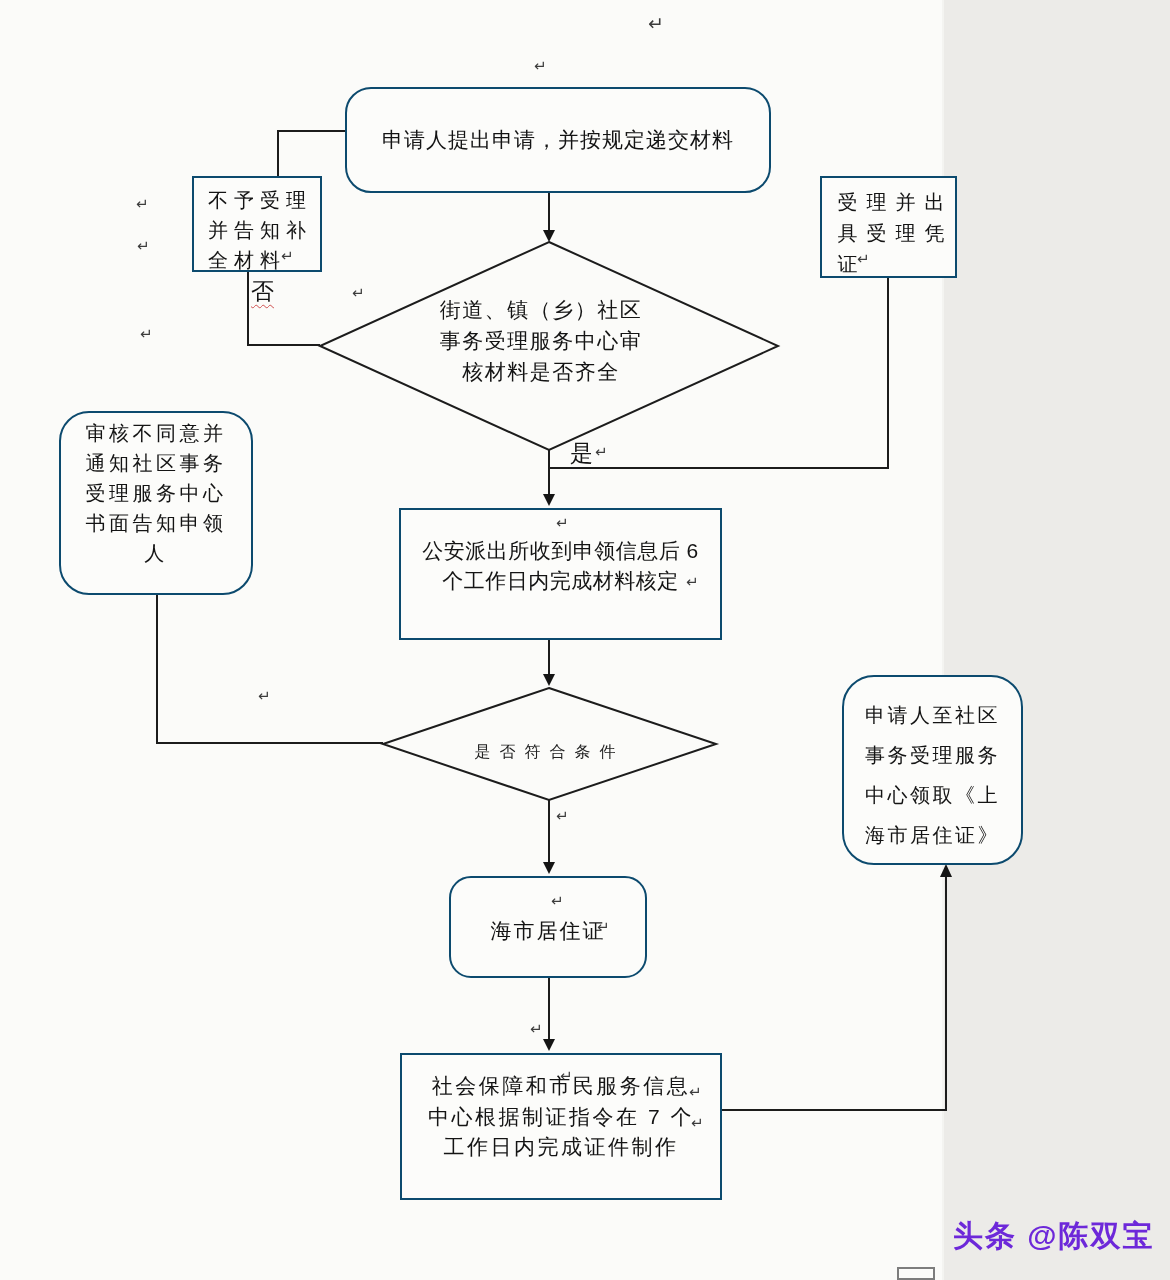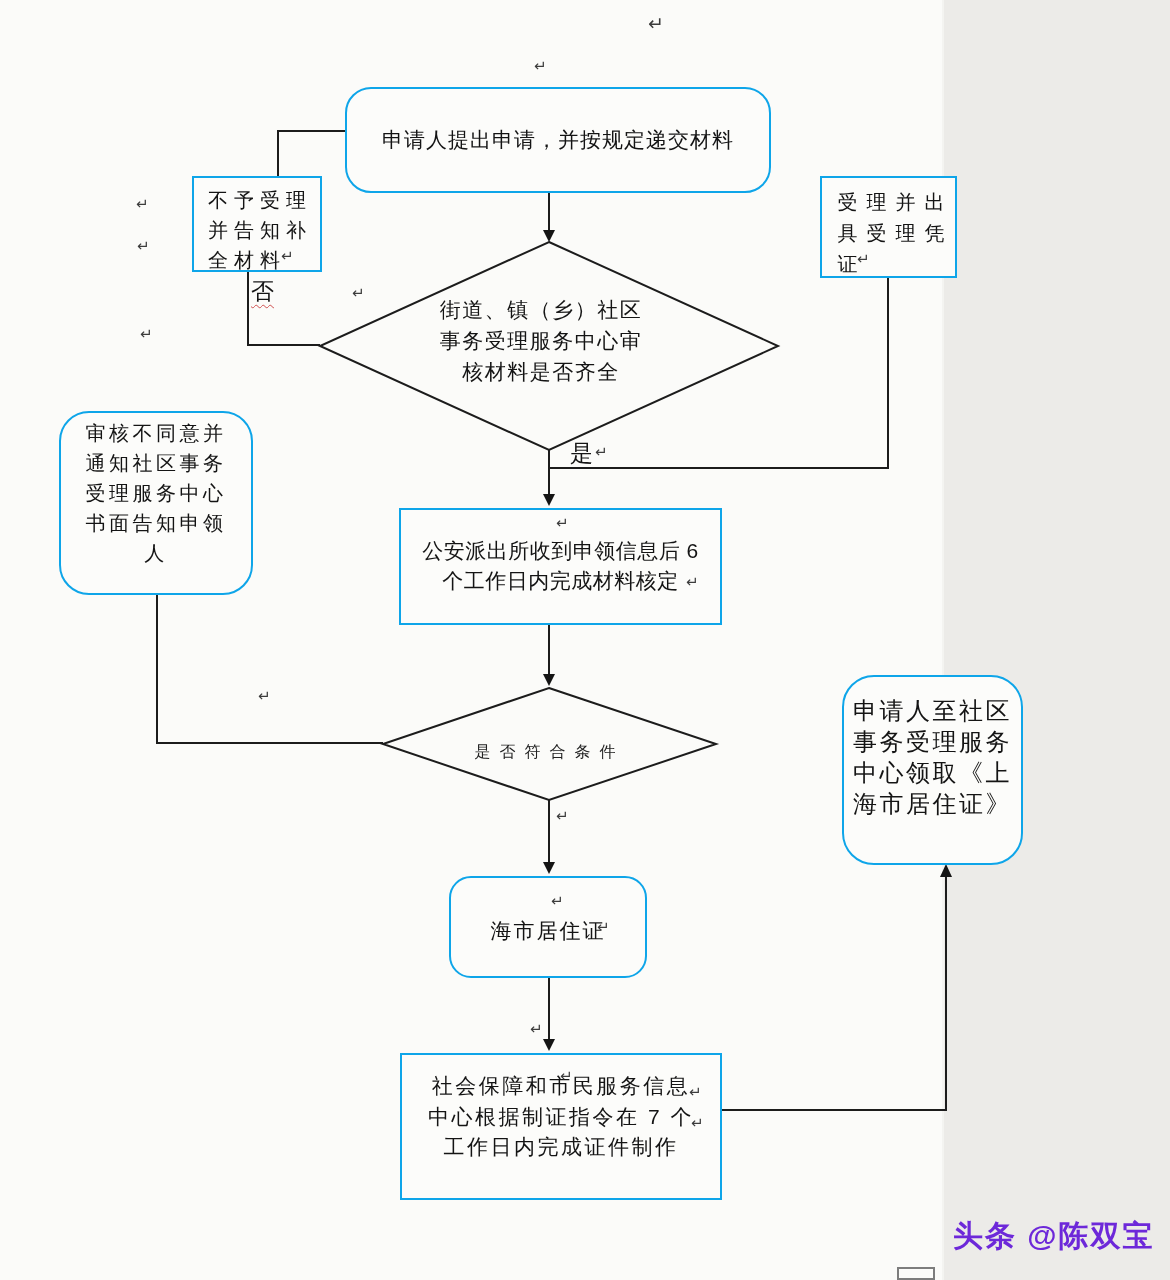--- a/index.html
+++ b/index.html
@@ -1,21 +1,21 @@
 <!DOCTYPE html>
 <html><head>
 <meta charset="utf-8">
 <style>
   html,body{margin:0;padding:0;background:#fbfbf9;}
   #screen{position:relative;width:1170px;height:1280px;overflow:hidden;
           background:#fbfbf9;font-family:"Liberation Sans","DejaVu Sans",sans-serif;color:#141414;}
   .strip{position:absolute;top:0;height:1280px;background:#ecebe8;border-left:2px solid #f4f4f1;}
   .title{position:absolute;text-align:center;font-size:27px;font-weight:600;letter-spacing:2px;color:#161616;}
   svg{position:absolute;left:0;top:0;}
-  .node{position:absolute;border:2px solid #0ea5e9;background:#fcfcfa;box-sizing:border-box;
+  .node{position:absolute;border:2px solid #0c4a6e;background:#fcfcfa;box-sizing:border-box;
         display:flex;justify-content:center;}
   .rounded{border-radius:26px;}
   .txt{white-space:pre-line;color:#141414;text-align:center;}
   .free{position:absolute;white-space:pre-line;text-align:center;color:#141414;}
   .lbl{position:absolute;font-size:23px;color:#141414;}
   .wavy{text-decoration-line:underline;text-decoration-style:wavy;text-decoration-color:#cf5050;
         text-decoration-thickness:1px;text-underline-offset:5px;}
   .pm{position:absolute;font-size:15px;color:#3c3c3c;line-height:1;}
   .watermark{position:absolute;font-size:30px;font-weight:700;letter-spacing:2px;color:#6d28d9;white-space:nowrap;}
   .pagecorner{position:absolute;background:#fcfcfa;border:2px solid #7d7d7d;box-sizing:border-box;}
@@ -66,21 +66,21 @@
   <div class="node" style="left:820px;top:176px;width:137px;height:102px;align-items:flex-start;justify-content:center;padding:9px 0 0 14px;">
     <div class="txt" style="font-size:20px;letter-spacing:9px;line-height:31px;text-align:left;">受理并出
 具受理凭
 证</div>
   </div>
 
   <div class="free" style="left:381px;top:294px;width:320px;font-size:21px;letter-spacing:1.5px;line-height:31px;">街道、镇（乡）社区
 事务受理服务中心审
 核材料是否齐全</div>
 
-  <div class="node" style="left:399px;top:508px;width:323px;height:117px;align-items:flex-start;padding-top:26px;">
+  <div class="node" style="left:399px;top:508px;width:323px;height:132px;align-items:flex-start;padding-top:26px;">
     <div class="txt" style="font-size:21px;letter-spacing:0.5px;line-height:30px;">公安派出所收到申领信息后 6
 个工作日内完成材料核定</div>
   </div>
 
   <div class="node rounded" style="left:59px;top:411px;width:194px;height:184px;border-radius:30px;align-items:flex-start;padding-top:5px;">
     <div class="txt" style="font-size:20px;letter-spacing:3.5px;line-height:30px;">审核不同意并
 通知社区事务
 受理服务中心
 书面告知申领
 人</div>
@@ -92,21 +92,21 @@
     <div class="txt" style="font-size:21px;letter-spacing:2px;">海市居住证</div>
   </div>
 
   <div class="node" style="left:400px;top:1053px;width:322px;height:147px;align-items:flex-start;padding-top:16px;">
     <div class="txt" style="font-size:21px;letter-spacing:2.5px;line-height:30.5px;">社会保障和市民服务信息
 中心根据制证指令在 7 个
 工作日内完成证件制作</div>
   </div>
 
   <div class="node rounded" style="left:842px;top:675px;width:181px;height:190px;border-radius:32px;align-items:flex-start;padding-top:18px;">
-    <div class="txt" style="font-size:24px;letter-spacing:2.5px;line-height:31px;">申请人至社区
+    <div class="txt" style="font-size:20px;letter-spacing:2.5px;line-height:40px;">申请人至社区
 事务受理服务
 中心领取《上
 海市居住证》</div>
   </div>
 
   <div class="lbl" style="left:570px;top:438px;">是</div>
   <div class="lbl wavy" style="left:251px;top:276px;">否</div>
 
   <span class="pm" style="left:648px;top:14px;font-size:19px;">↵</span>
   <span class="pm" style="left:534px;top:58px;">↵</span>

